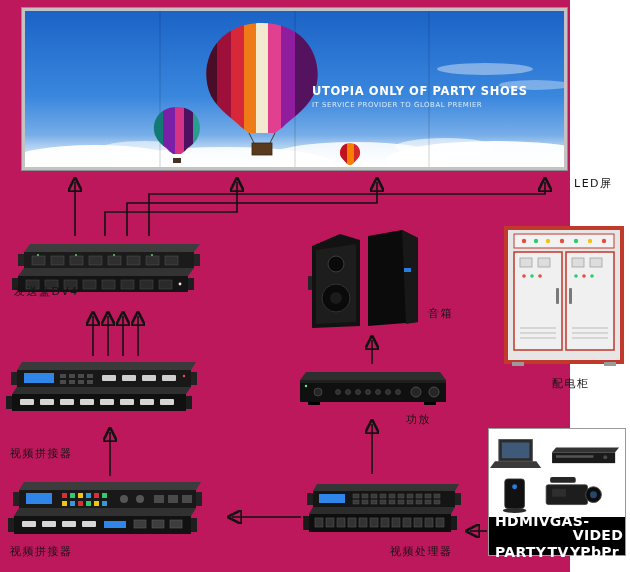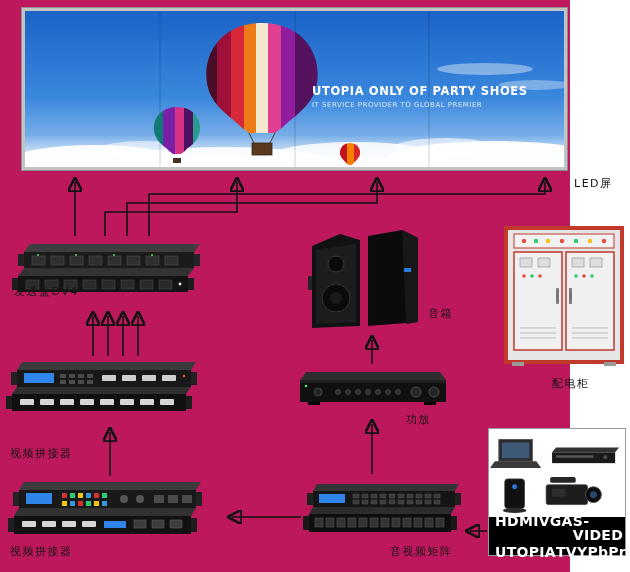--- a/index.html
+++ b/index.html
@@ -335,21 +335,21 @@
           <rect x="67" y="42" width="8" height="9"></rect>
         <rect x="78" y="42" width="8" height="9"></rect>
           <rect x="89" y="42" width="8" height="9"></rect>
           <rect x="100" y="42" width="8" height="9"></rect>
         <rect x="111" y="42" width="8" height="9"></rect>
           <rect x="122" y="42" width="8" height="9"></rect>
           <rect x="133" y="42" width="8" height="9"></rect>
       </g>
     </svg>
   </div>
-  <div class="dev-label" style="left:390px;top:544px">音视频矩阵</div>
+  <div class="dev-label" style="left:390px;top:544px">视频处理器</div>
 
   <div class="device" style="left:504px;top:226px;width:120px;height:142px">
     <svg viewBox="0 0 120 142">
       <rect x="2" y="2" width="116" height="134" fill="#e6e6e6" stroke="#c0392b" stroke-width="4"></rect>
       <rect x="10" y="8" width="100" height="14" fill="#f2f2f2" stroke="#c0392b" stroke-width="1"></rect>
       <g>
         <circle cx="20" cy="15" r="2.2" fill="#e74c3c"></circle>
           <circle cx="32" cy="15" r="2.2" fill="#2ecc71"></circle>
         <circle cx="44" cy="15" r="2.2" fill="#f1c40f"></circle>
           <circle cx="58" cy="15" r="2.2" fill="#e74c3c"></circle>
@@ -417,21 +417,21 @@
         </g>
       </svg>
     </div>
     <div class="sources-strip">
       <div class="src-line">
         <span>HDMI</span>
         <span>VGA</span>
         <span>S-VIDED</span>
       </div>
       <div class="src-line">
-        <span>UTOPIA</span>
+        <span>PARTY</span>
         <span>TV</span>
         <span>YPbPr</span>
       </div>
     </div>
   </div>
 
   <svg class="arrows" width="630" height="572">
     <defs>
       <marker id="ah" markerWidth="9" markerHeight="9" refX="6" refY="4.5" orient="auto">
         <path d="M0,0 L9,4.5 L0,9 Z" fill="#121212"></path>

